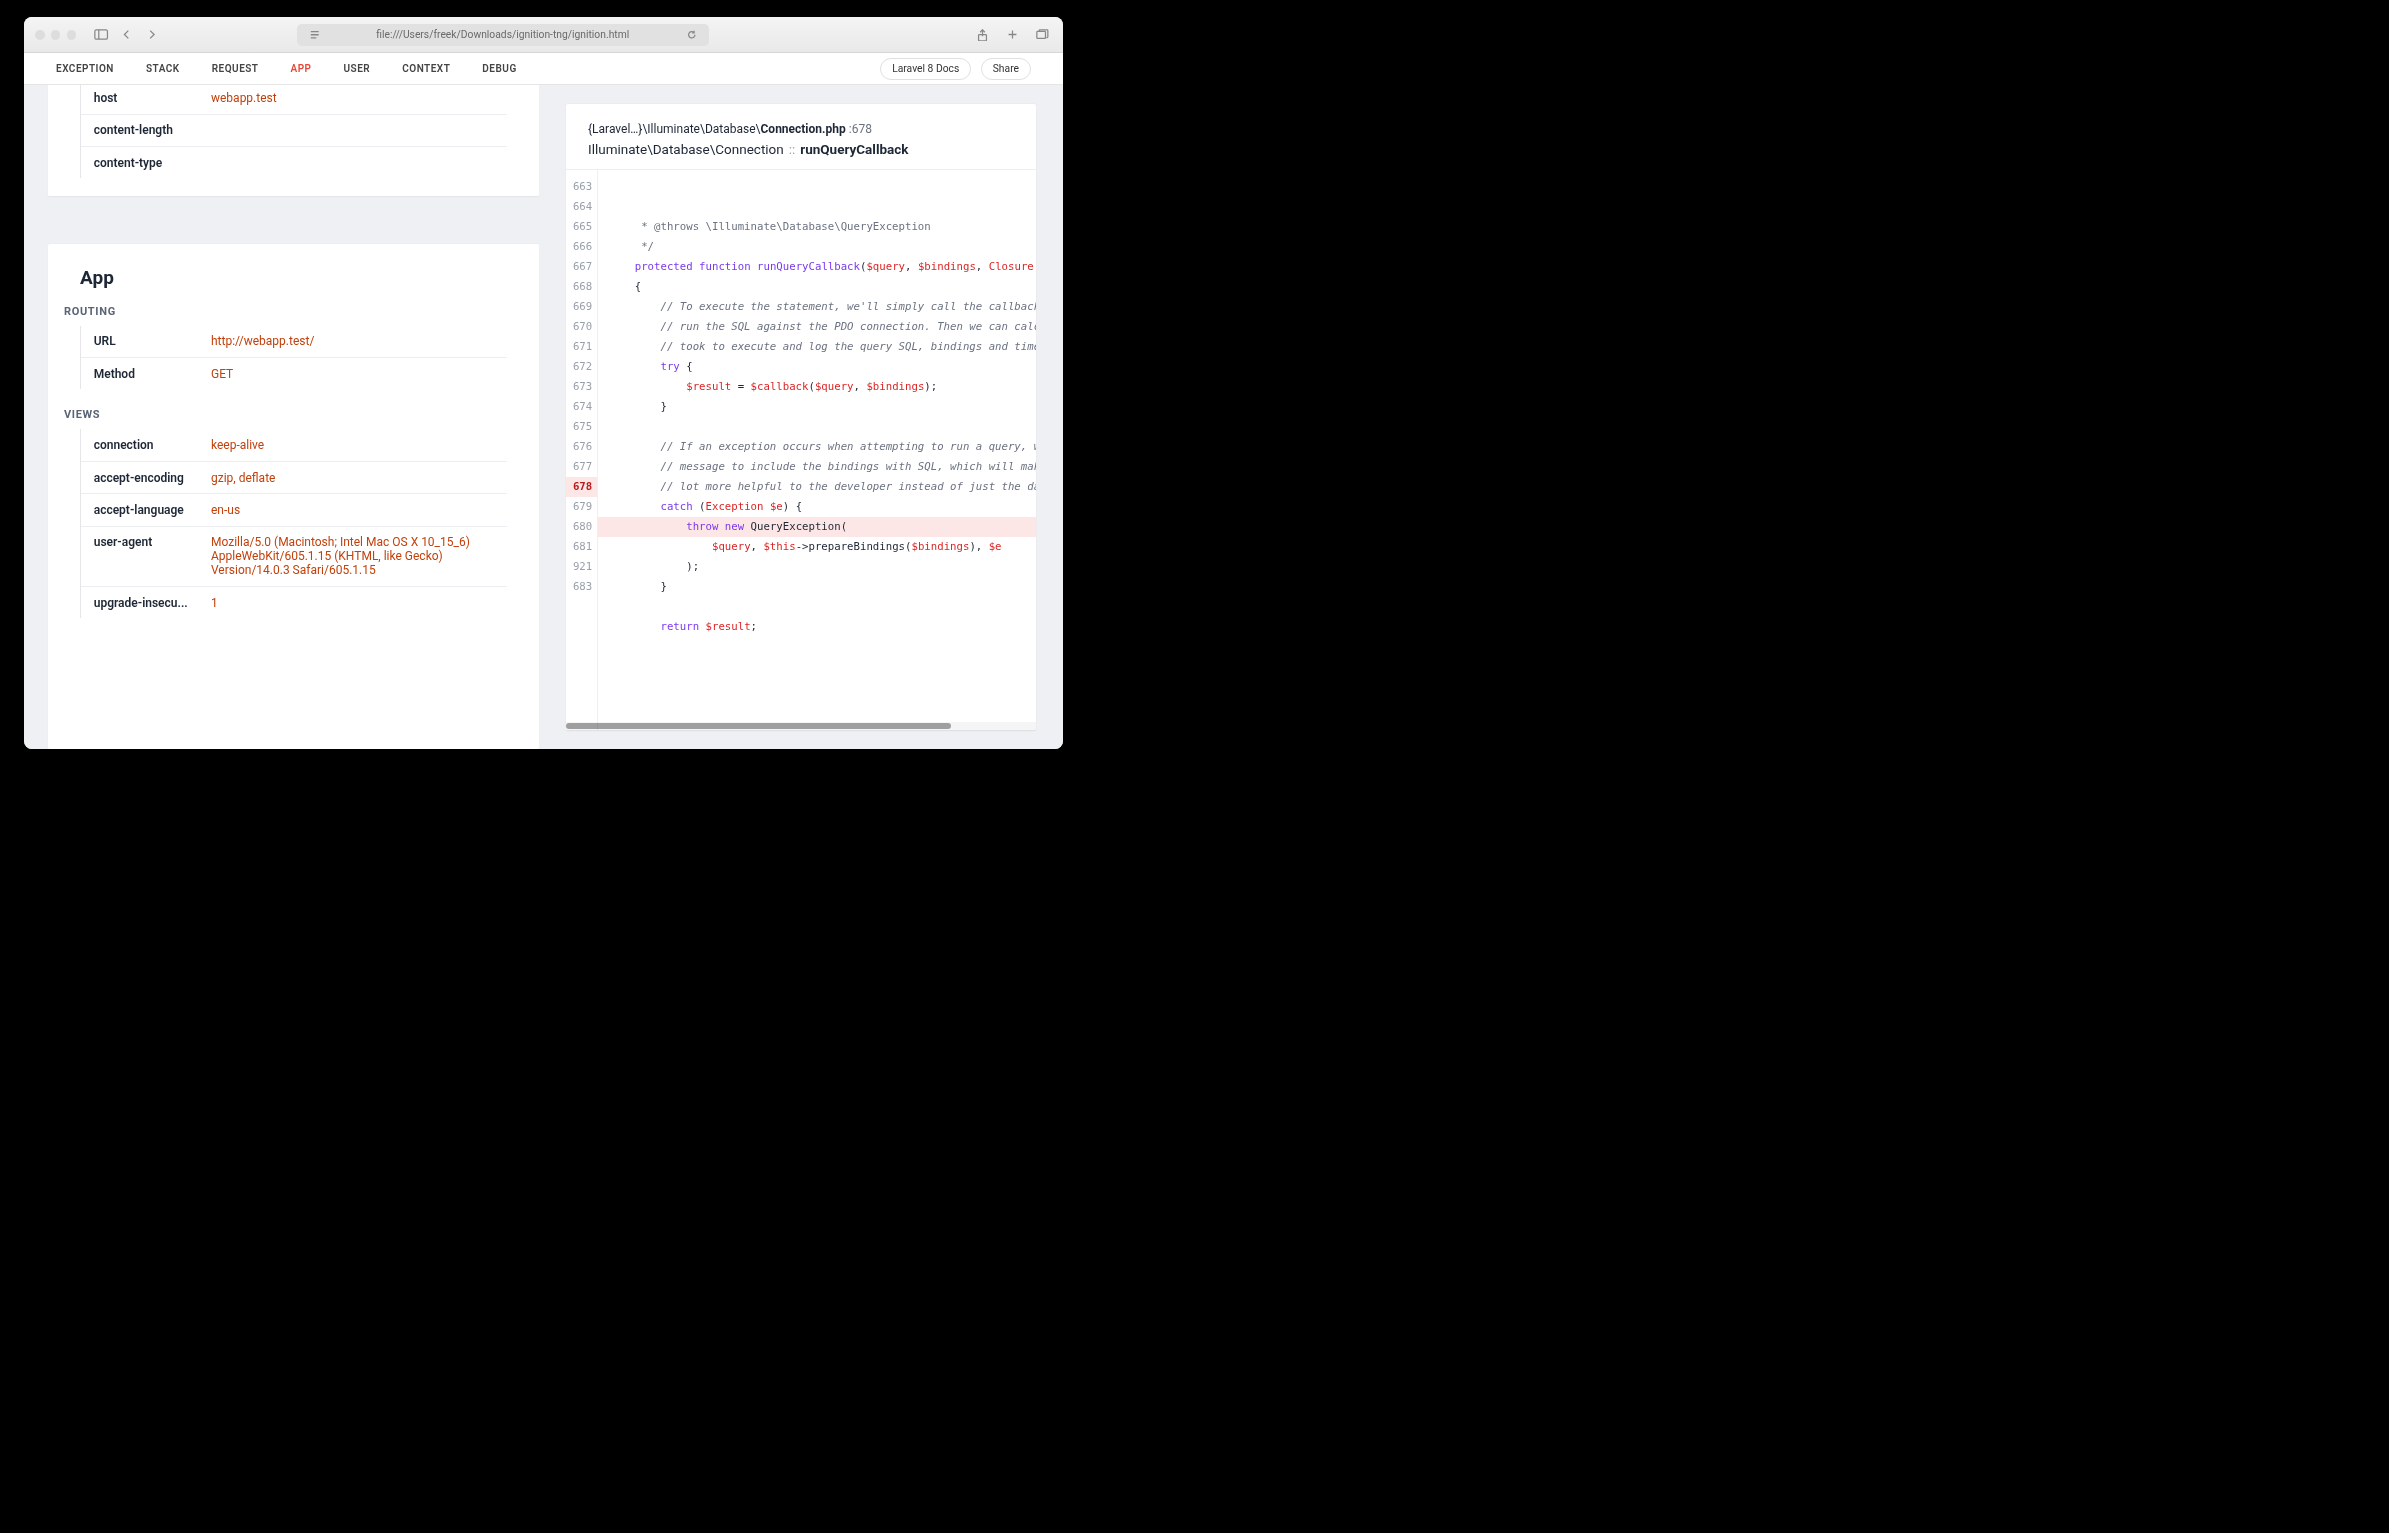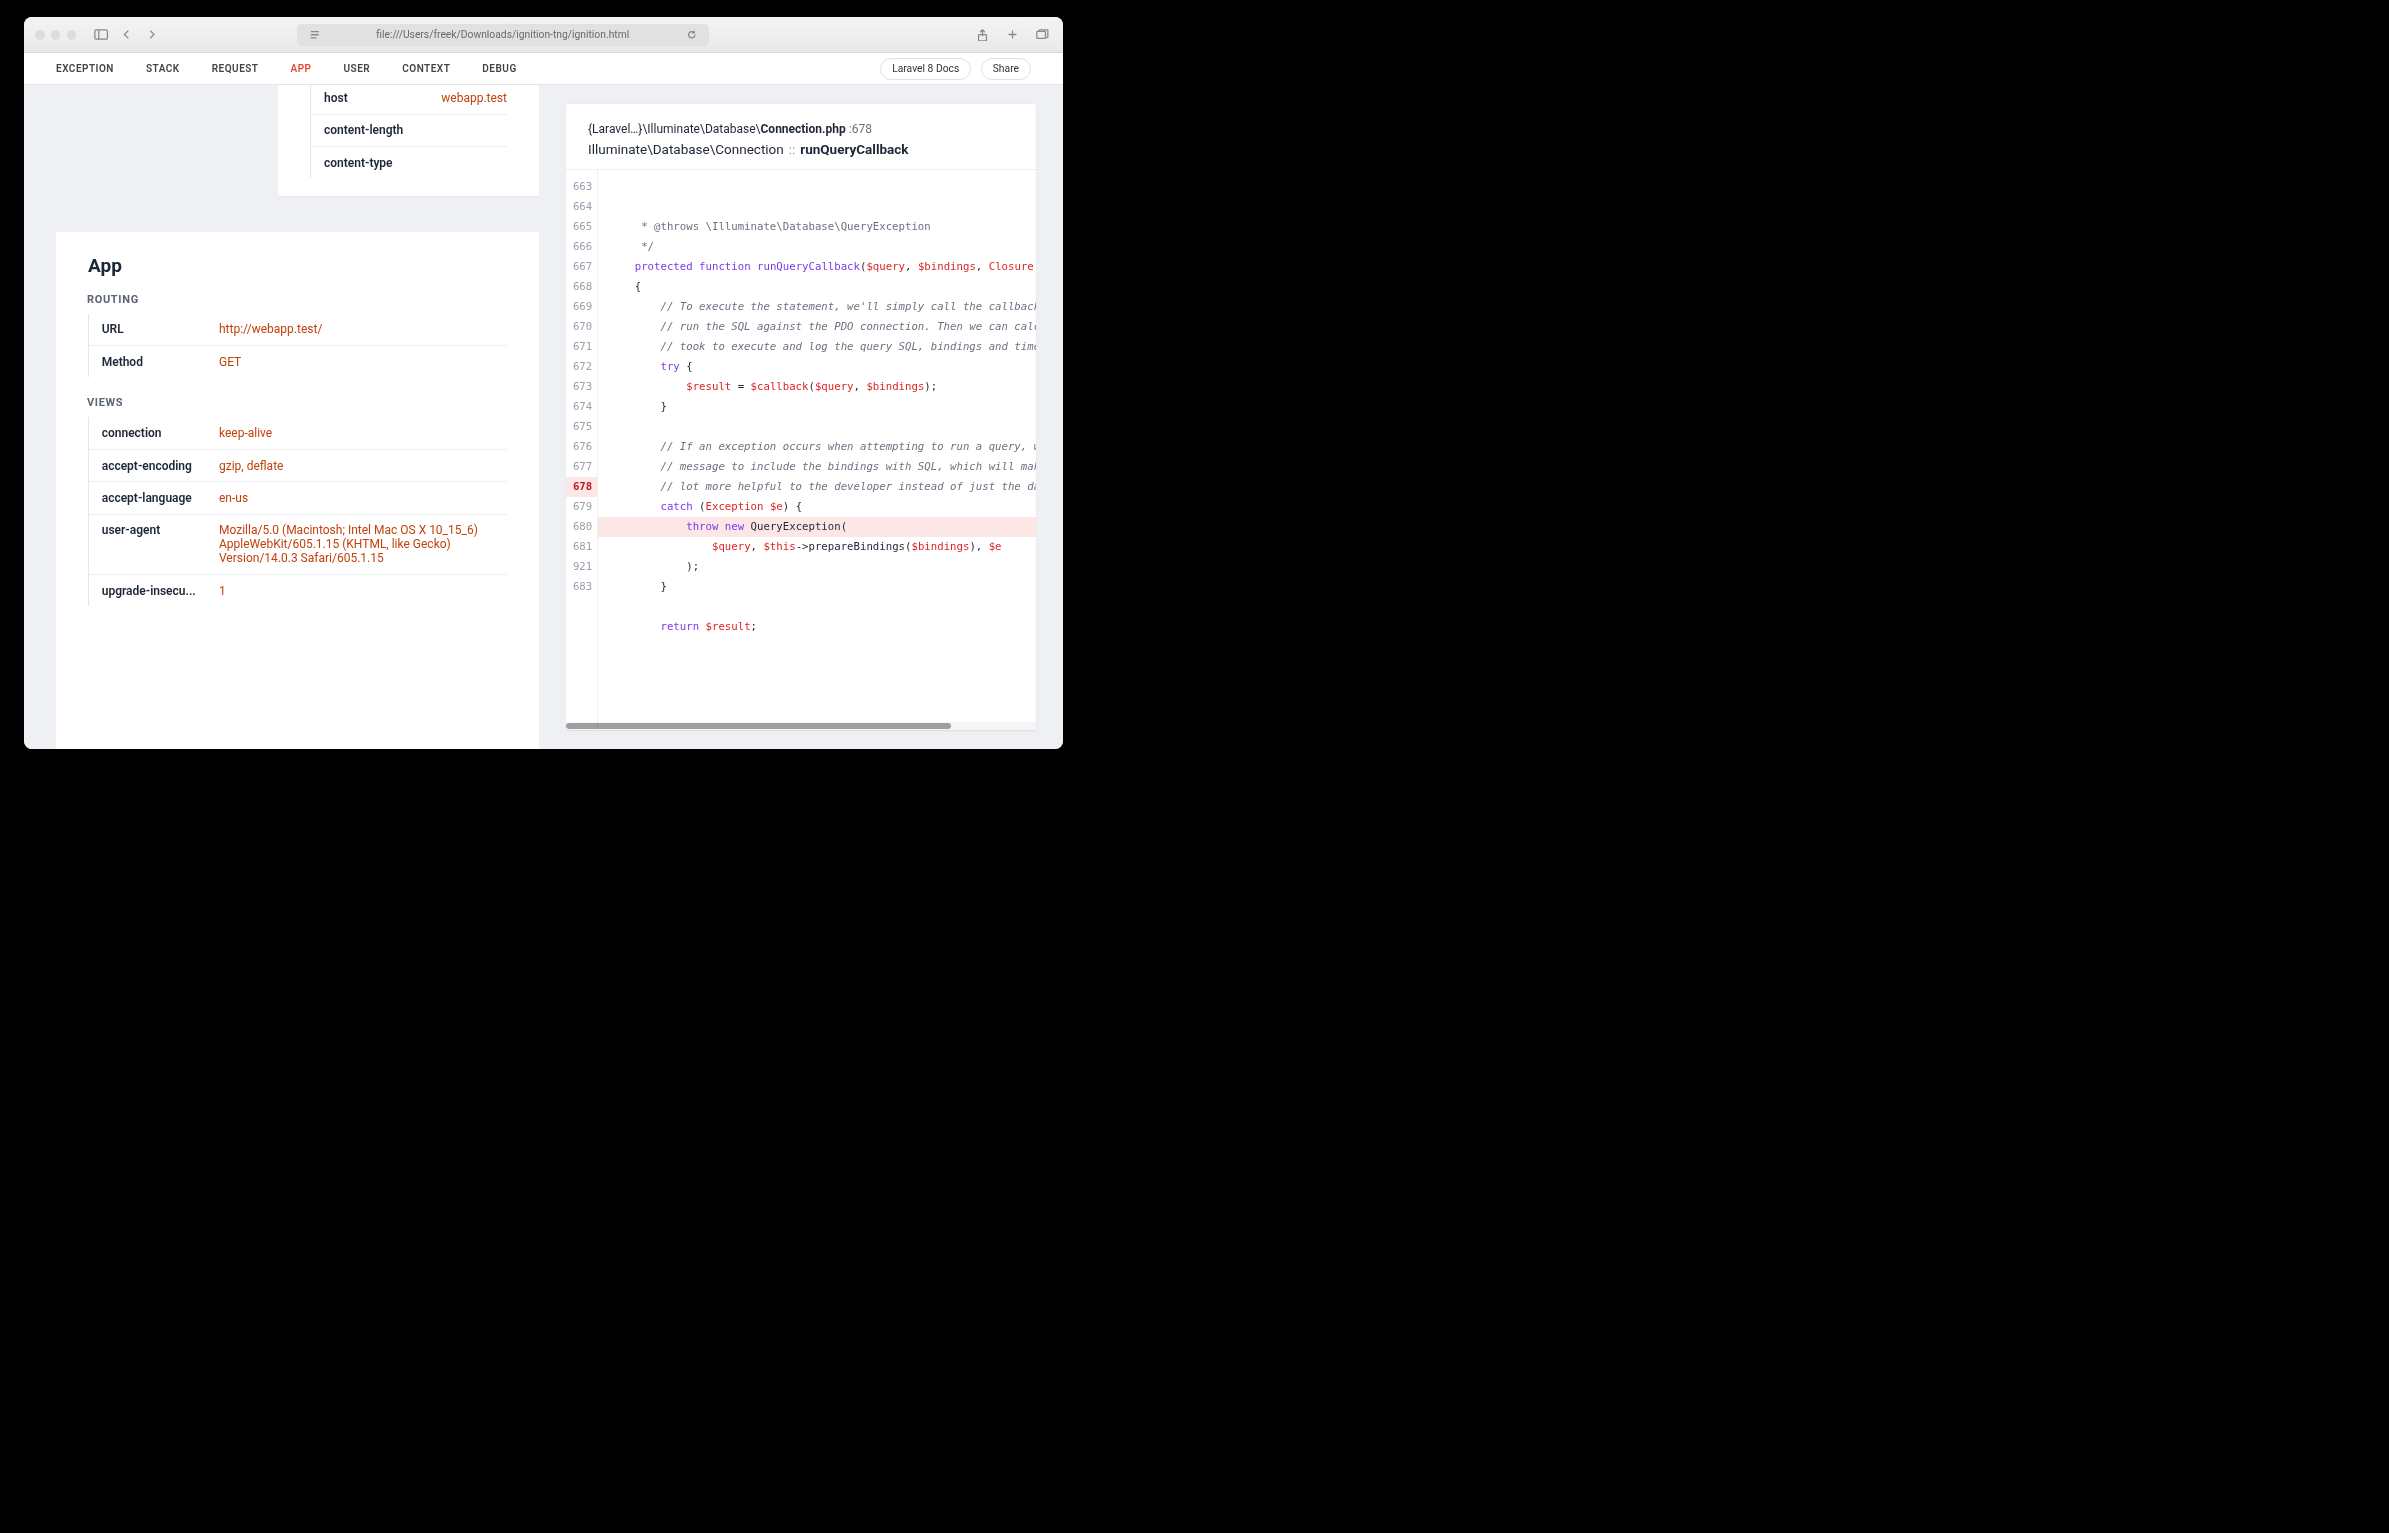--- a/index.html
+++ b/index.html
@@ -81,26 +81,25 @@
   }
   
   .content {
     flex: 1;
     background: #eef0f3;
     display: flex;
     overflow: hidden;
   }
   .left-col {
     width: 515px;
-    padding: 0 0 0 32px;
+    padding: 0 0 0 24px;
     overflow: hidden;
     display: flex;
     flex-direction: column;
-    gap: 36px;
-    align-items: flex-end;
+    gap: 48px;
   }
   .card {
     background: #fff;
     border-radius: 1.6px;
     box-shadow: 0 0.8px 1.6px rgba(0,0,0,0.05);
   }
   .card.top { margin-top: -3.2px; padding: 0 0 17.4px 0; }
   .card.app  { padding: 22px 0 0 0; flex: 1; overflow: hidden; }
   .kv-list { margin: 0 32px; border-left: 1.6px solid #e6e6e9; }
   .kv-row {
@@ -117,21 +116,21 @@
     font-size: 19px;
     font-weight: 700;
     color: #1e2736;
     margin: 0 32px 16px 32px;
   }
   .section-subhead {
     font-size: 11px;
     font-weight: 700;
     letter-spacing: 0.06em;
     color: #5a6475;
-    margin: 0 32px 8px 31px;
+    margin: 0 32px 8px 16px;
   }
   .subsection-gap { height: 19px; }
   
   .right-col {
     flex: 1;
     padding: 19px 27px 19px 27px;
     overflow: hidden;
     display: flex;
   }
   .code-card {

